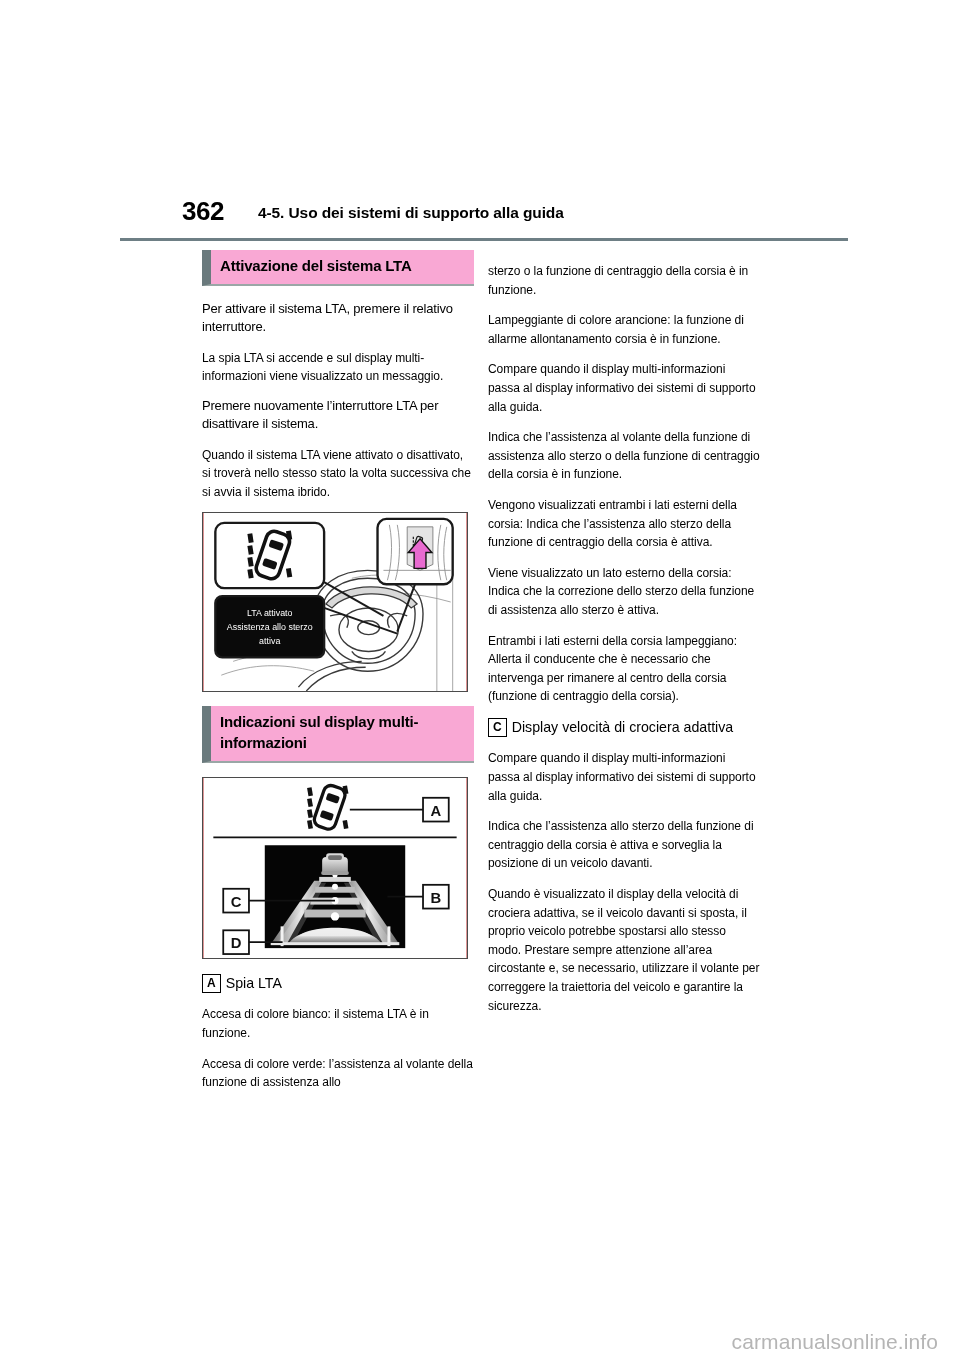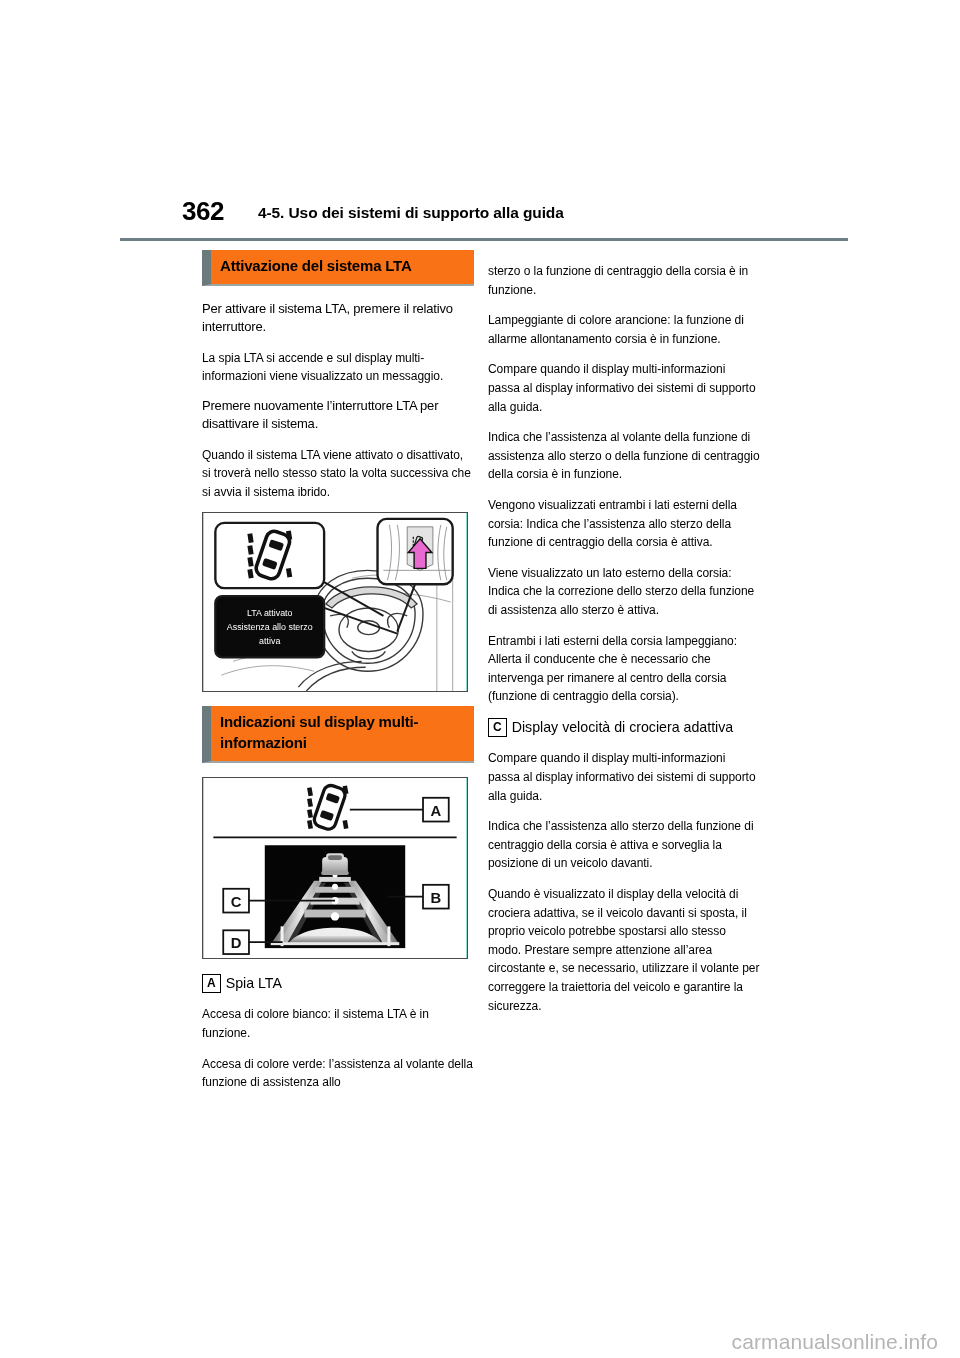--- a/index.html
+++ b/index.html
@@ -47,21 +47,21 @@
   .col {
     position: absolute;
     top: 250px;
     width: 272px;
   }
   .col-left  { left: 202px; }
   .col-right { left: 488px; }
 
   
   .sec-head {
-    background: #f97316;
+    background: #f9a8d4;
     border-left: 9px solid #6a7a7d;
     border-bottom: 2px solid #9aa7a6;
     padding: 6px 8px 7px 9px;
     margin: 0 12px 14px 0;
     box-sizing: border-box;
     width: 272px;
   }
   .sec-head .sec-head-text {
     display: block;
     font-size: 15px;
@@ -104,21 +104,21 @@
   .callout-head .sub2 {
     display: block;
     padding-left: 27px;
   }
 
   
   .figure {
     width: 266px;
     border: 1.5px solid #4b4b4b;
     box-sizing: border-box;
-    background: #14b8a6;
+    background: #b91c1c;
     margin: 8px 0 14px 0;
     position: relative;
   }
   .fig1 { height: 180px; }
   .fig2 { height: 182px; }
 
   .fig-svg { display: block; width: 100%; height: 100%; }
 
   
   .watermark {

